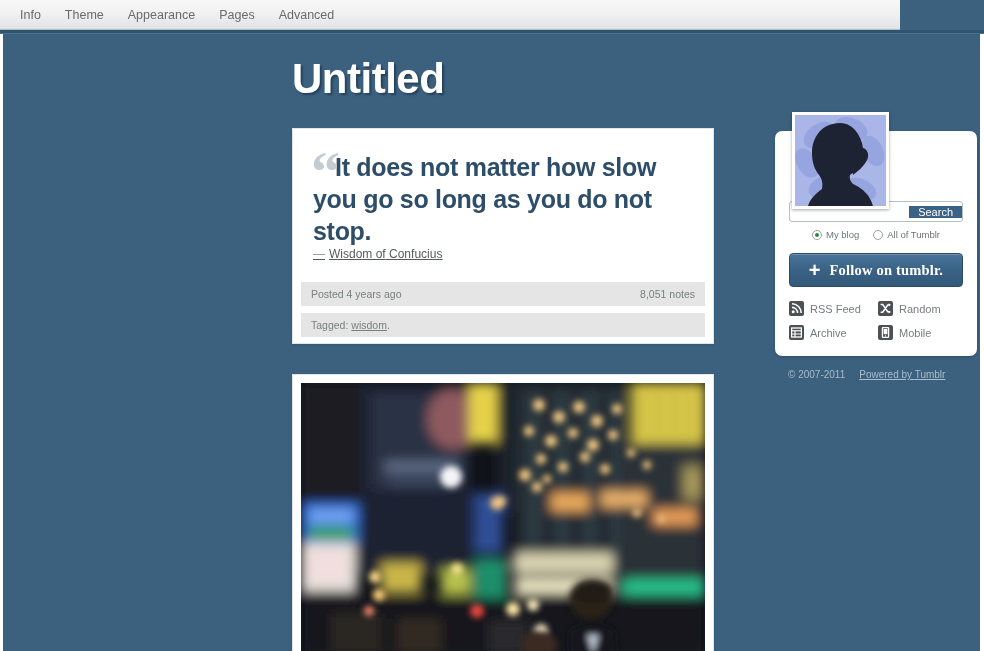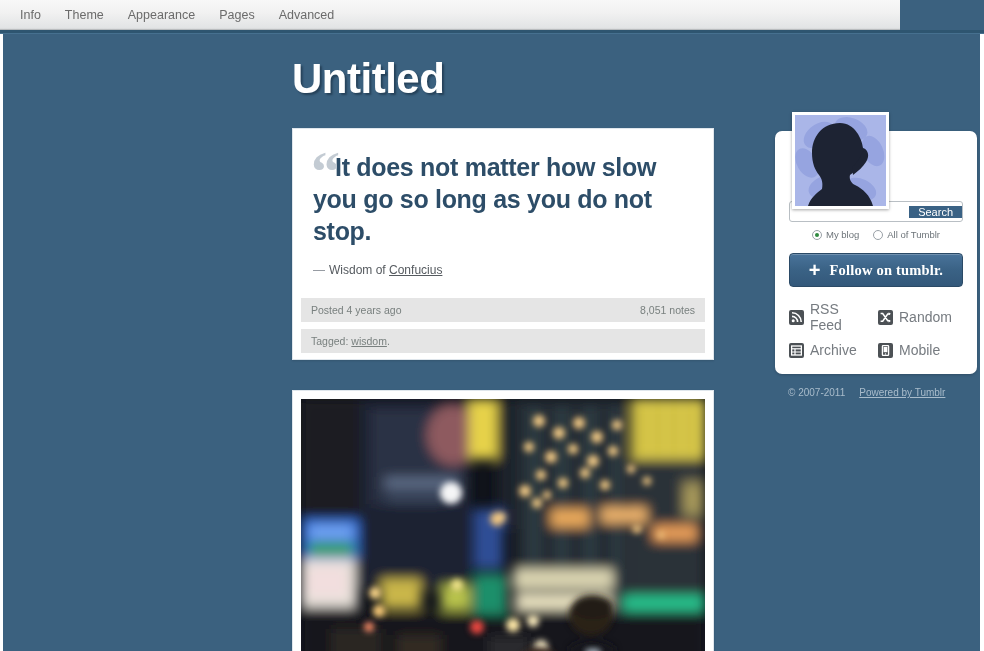--- a/index.html
+++ b/index.html
@@ -90,23 +90,23 @@
     position: absolute;
     left: 18px; top: 14px;
     font-size: 58px;
     line-height: 58px;
     font-family: "Liberation Serif", serif;
     color: #c3cbd3;
     font-weight: bold;
     pointer-events: none;
   }
   .quote-source {
-    margin-top: 16px;
     font-size: 12px;
     color: #555a5f;
+    text-decoration: underline;
   }
   .quote-source .dash { color: #8a9098; margin-right: 4px; }
   .quote-source a {
     color: #555a5f;
     text-decoration: underline;
   }
 
   .meta-row {
     background: #e5e5e5;
     border-top: 1px solid #ffffff;
@@ -249,21 +249,21 @@
     margin-top: 14px;
     display: grid;
     grid-template-columns: 1fr 1fr;
     row-gap: 9px;
     column-gap: 4px;
   }
   .link-item {
     display: flex;
     align-items: center;
     gap: 6px;
-    font-size: 14px;
+    font-size: 11px;
     color: #767b80;
     cursor: pointer;
   }
   .link-icon {
     width: 15px; height: 15px;
     background: #4c5155;
     border-radius: 2px;
     display: flex;
     align-items: center;
     justify-content: center;

